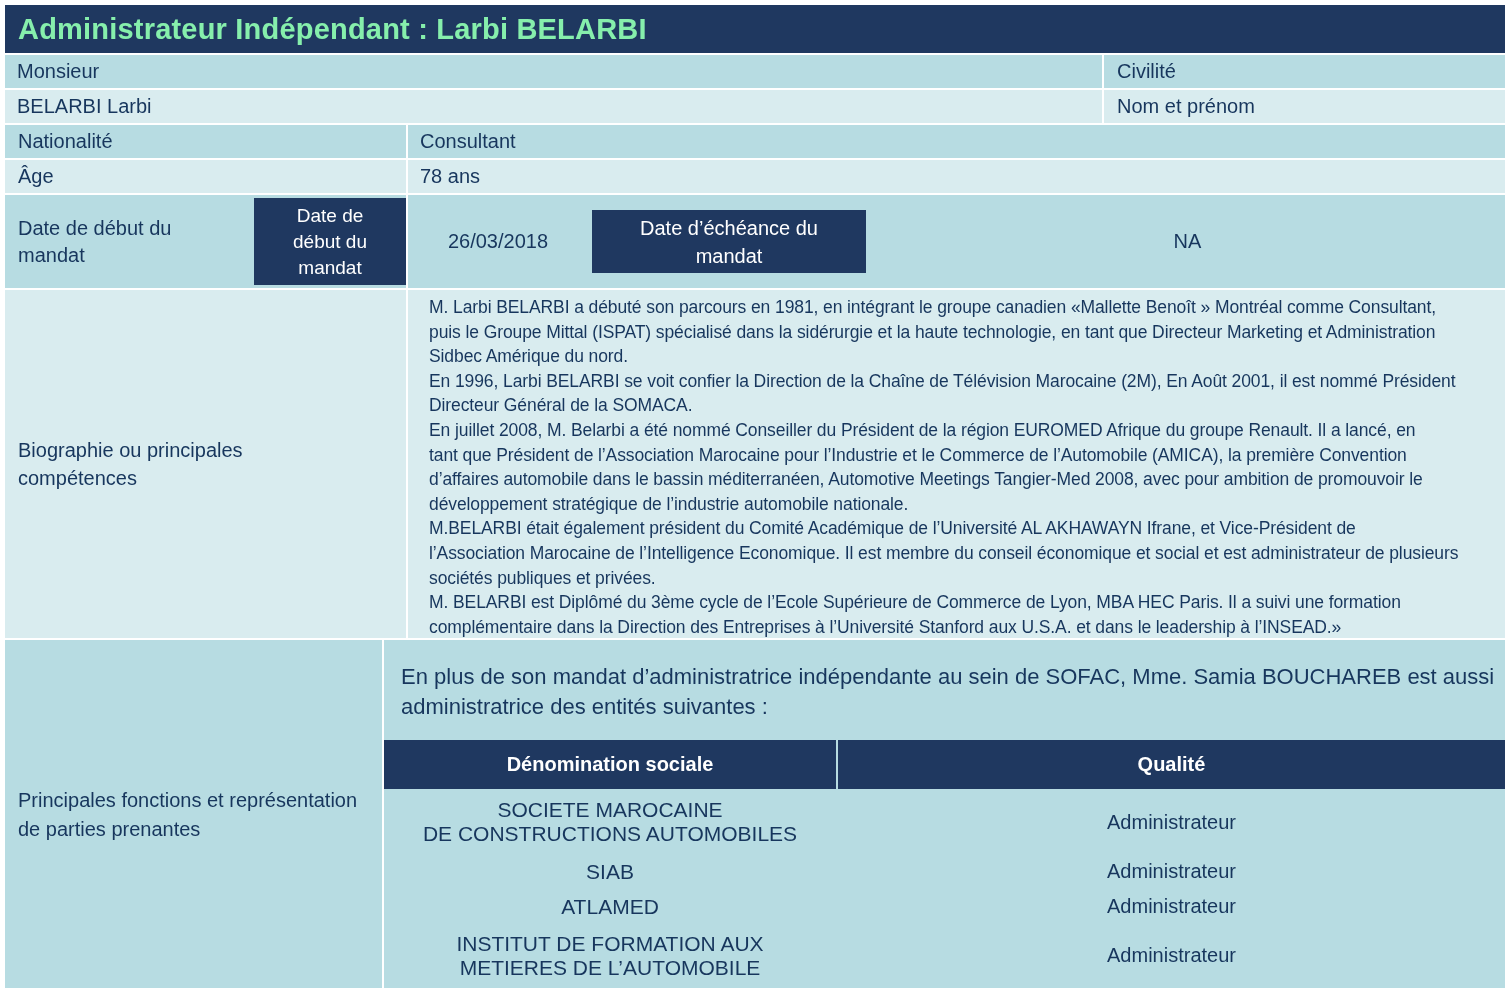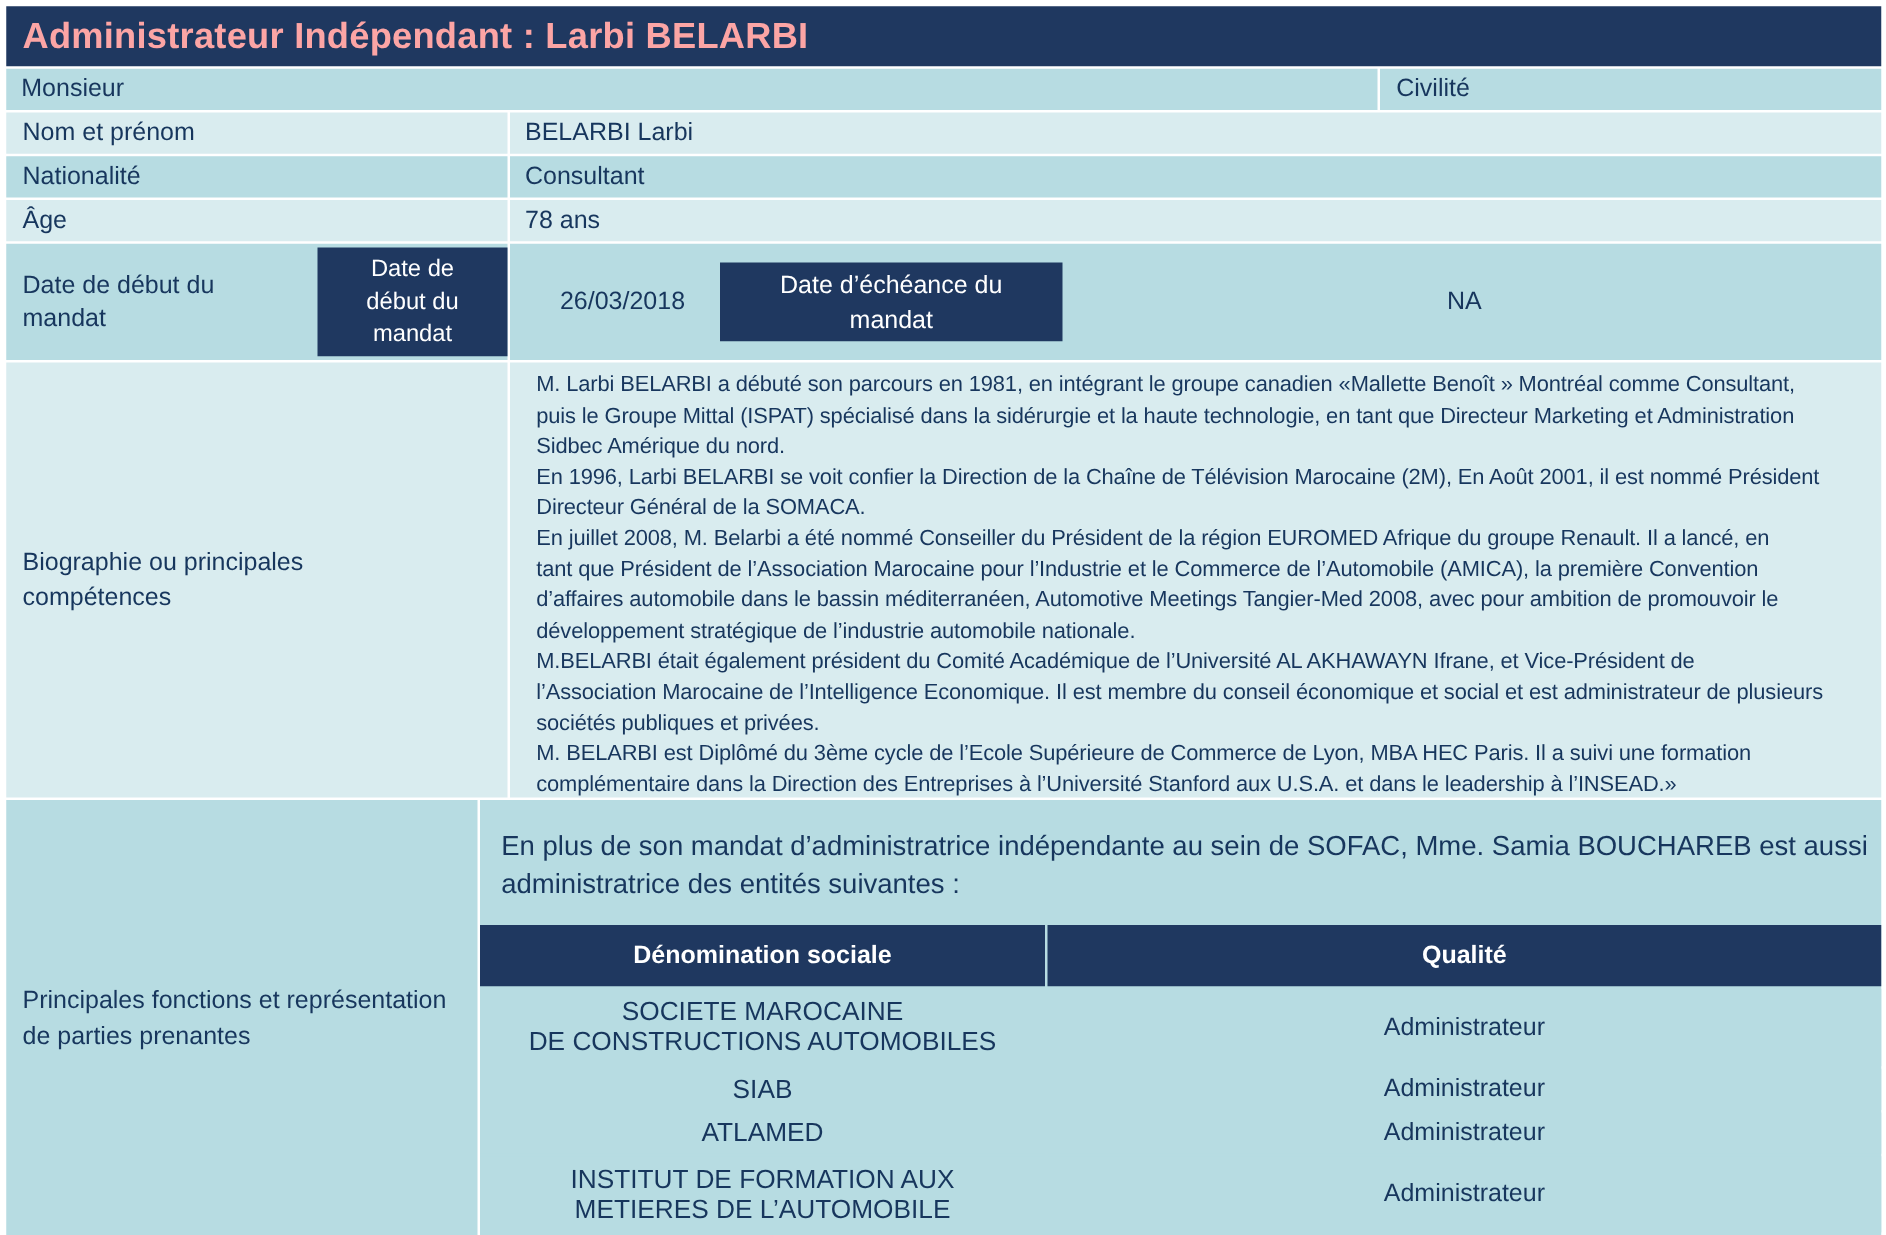--- a/index.html
+++ b/index.html
@@ -9,42 +9,42 @@
     --ink:#17365d;
   }
   *{margin:0;box-sizing:border-box}
   body{background:#fff;font-family:"Liberation Sans","DejaVu Sans",sans-serif;}
   .doc{
     width:1509px;height:988px;background:#fff;color:var(--ink);
     padding:5px 4px 0 5px;display:flex;flex-direction:column;gap:2px;
     font-size:20px;
   }
   .titlebar{
-    height:48px;background:var(--navy);color:#fca5a5;font-weight:bold;font-size:29px;
+    height:48px;background:var(--navy);color:#86efac;font-weight:bold;font-size:29px;
     display:flex;align-items:center;padding-left:13px;flex:none;letter-spacing:.2px;
   }
   .row{display:flex;gap:2px;flex:none}
   .row.dark > .cell{background:var(--teal-dark)}
   .row.light > .cell{background:var(--teal-light)}
   .cell{display:flex;align-items:center}
   .cell.label{width:401px;flex:none;padding-left:13px}
   .cell.value{flex:1;padding-left:12px}
   .h33{height:33px}
   
   .row.mandat{height:93px}
   .mandat-label{position:relative}
   .mandat-label-text{max-width:190px;line-height:27px}
   .navybox{
     background:var(--navy);color:#fff;display:flex;align-items:center;justify-content:center;
     text-align:center;white-space:pre-line;
   }
   .box1{position:absolute;right:0;top:3px;bottom:3px;width:152px;font-size:19px;line-height:26px;padding:0 24px}
   .mandat-content{flex:1;display:flex;align-items:stretch;padding:12px}
   .date-cell{width:156px;display:flex;align-items:center;justify-content:center}
-  .box2{width:274px;margin:3px 0;font-size:20px;line-height:28px;padding:0 40px}
+  .box2{width:274px;margin:3px 16px;font-size:20px;line-height:28px;padding:0 40px}
   .na-cell{flex:1;display:flex;align-items:center;justify-content:center}
   
   .row.bio{height:348px}
   .bio-label{max-width:255px;line-height:28px}
   .bio-text{
     flex:1;display:block;padding:5px 14px 0 21px;font-size:17.5px;line-height:24.6px;
     white-space:pre-line;letter-spacing:-.1px;
   }
   
   .row.princ{height:350px}
@@ -69,22 +69,22 @@
 <div class="doc">
 
   <div class="titlebar">Administrateur Indépendant : Larbi BELARBI</div>
 
   <div class="row h33 dark">
     <div class="cell value">Monsieur</div>
     <div class="cell label">Civilité</div>
   </div>
 
   <div class="row h33 light">
+    <div class="cell value">BELARBI Larbi</div>
     <div class="cell label">Nom et prénom</div>
-    <div class="cell value">BELARBI Larbi</div>
   </div>
 
   <div class="row h33 dark">
     <div class="cell label">Nationalité</div>
     <div class="cell value">Consultant</div>
   </div>
 
   <div class="row h33 light">
     <div class="cell label">Âge</div>
     <div class="cell value">78 ans</div>

